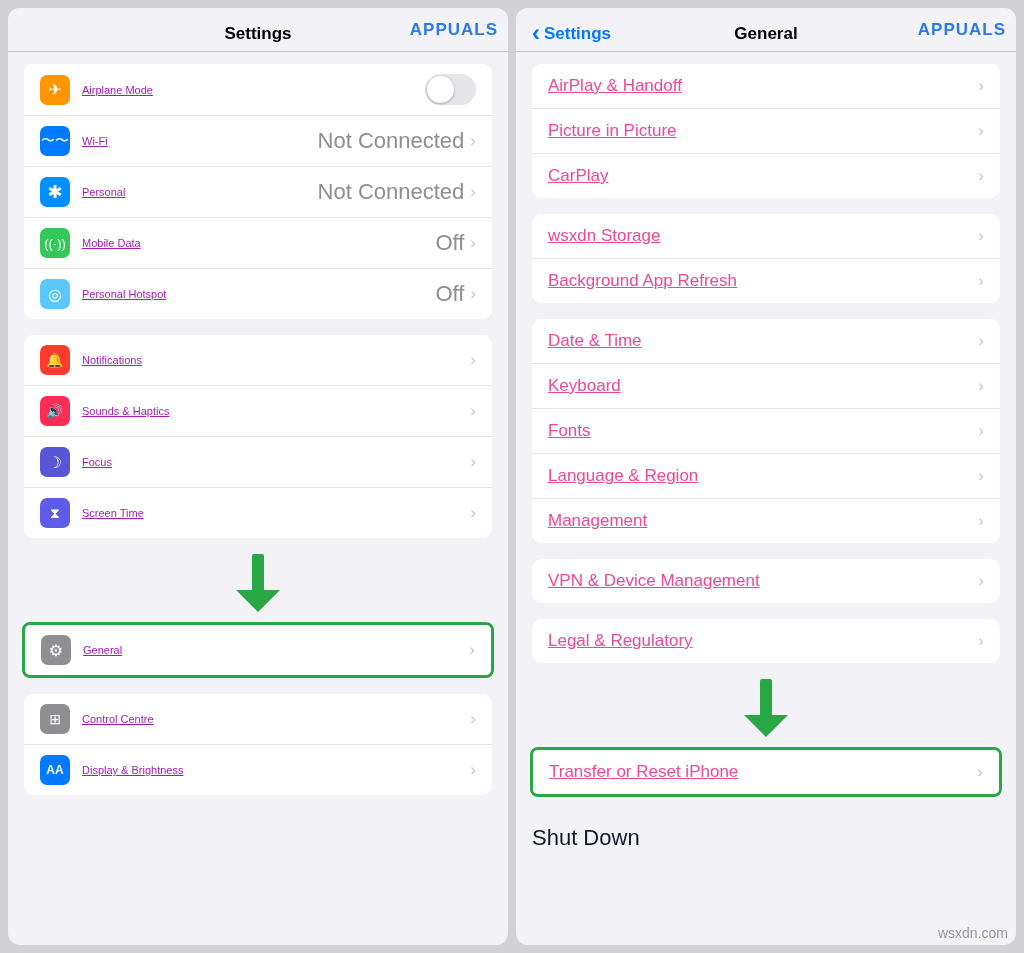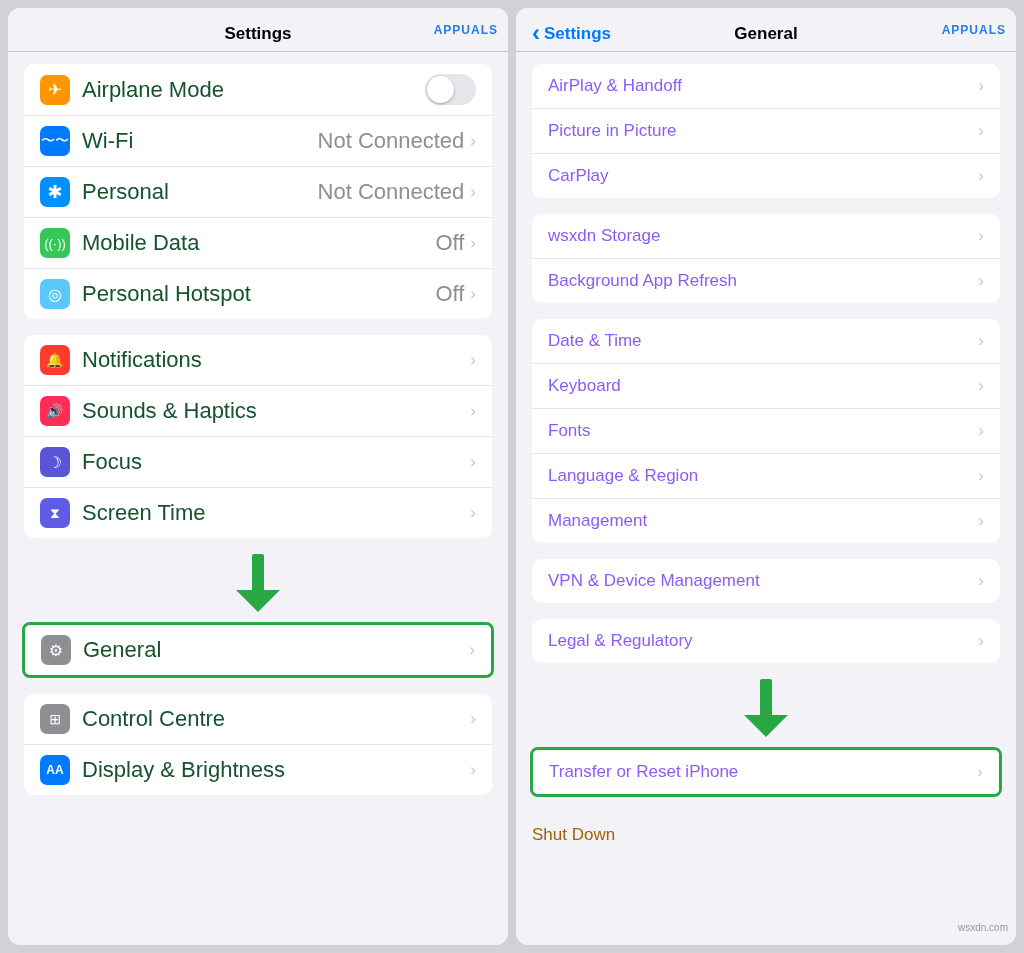--- a/index.html
+++ b/index.html
@@ -53,21 +53,21 @@
       font-size: 24px;
       line-height: 1;
       margin-top: -2px;
     }
 
     .appuals-logo {
       position: absolute;
       right: 10px;
       top: 50%;
       transform: translateY(-50%);
-      font-size: 12px;
+      font-size: 17px;
       font-weight: 700;
       color: #2c7be5;
       letter-spacing: 1px;
     }
 
     .scroll-content {
       flex: 1;
       overflow-y: auto;
       padding: 12px 0;
     }
@@ -101,22 +101,23 @@
       align-items: center;
       justify-content: center;
       margin-right: 12px;
       flex-shrink: 0;
       font-size: 16px;
       color: #fff;
     }
 
     .row-label {
       flex: 1;
-      font-size: 22px;
-      color: #14532d;
+      font-size: 11px;
+      color: #a21caf;
+      text-decoration: underline;
     }
 
     .row-value {
       font-size: 22px;
       color: #8e8e93;
       margin-right: 6px;
     }
 
     .row-chevron {
       color: #c7c7cc;
@@ -188,40 +189,41 @@
     }
 
     .right-row:last-child {
       border-bottom: none;
       justify-content: space-between;
     }
 
     .right-row-label {
       flex: 1;
       font-size: 17px;
-      color: #8b5cf6;
+      color: #ec4899;
+      text-decoration: underline;
     }
 
     .panel-wrapper {
       position: relative;
       flex: 1;
       display: flex;
       flex-direction: column;
     }
 
     .shut-down-row {
       padding: 12px 16px;
       background: transparent;
       display: flex;
       align-items: center;
     }
 
     .shut-down-label {
-      font-size: 17px;
-      color: #a16207;
+      font-size: 22px;
+      color: #0f172a;
     }
   </style>
 </head>
 <body>
 
 <div class="panel-wrapper">
   <div class="phone-panel">
 
     <div class="nav-bar">
       <span>Settings</span>
@@ -415,15 +417,15 @@
           <span class="row-chevron">›</span>
         </div>
       </div>
 
       <div class="shut-down-row">
         <span class="shut-down-label">Shut Down</span>
       </div>
 
     </div>
 
-    <div style="position:absolute;bottom:12px;right:8px;font-size:10px;color:#999;">wsxdn.com</div>
+    <div style="position:absolute;bottom:4px;right:8px;font-size:14px;color:#999;">wsxdn.com</div>
   </div>
 </div>
 
 </body></html>

